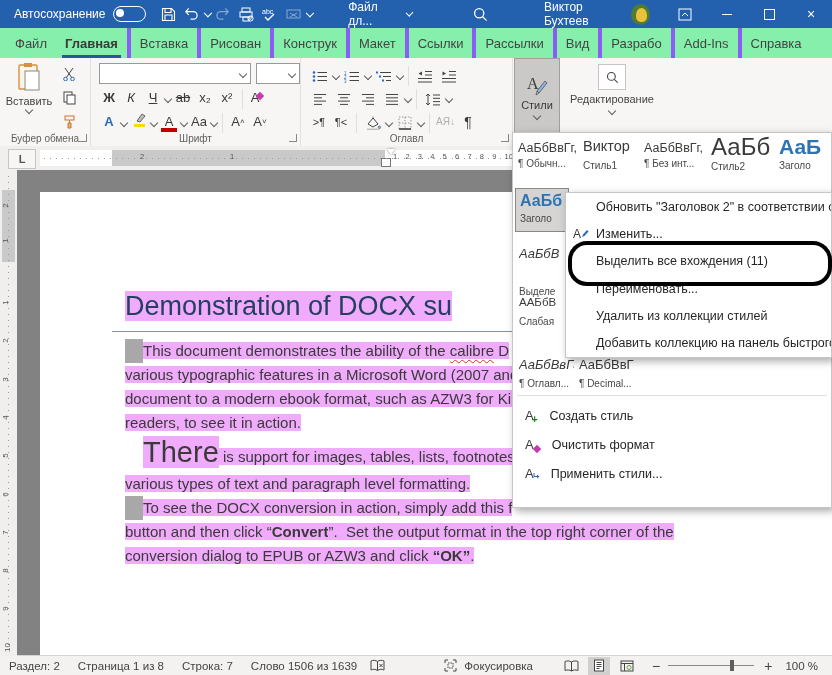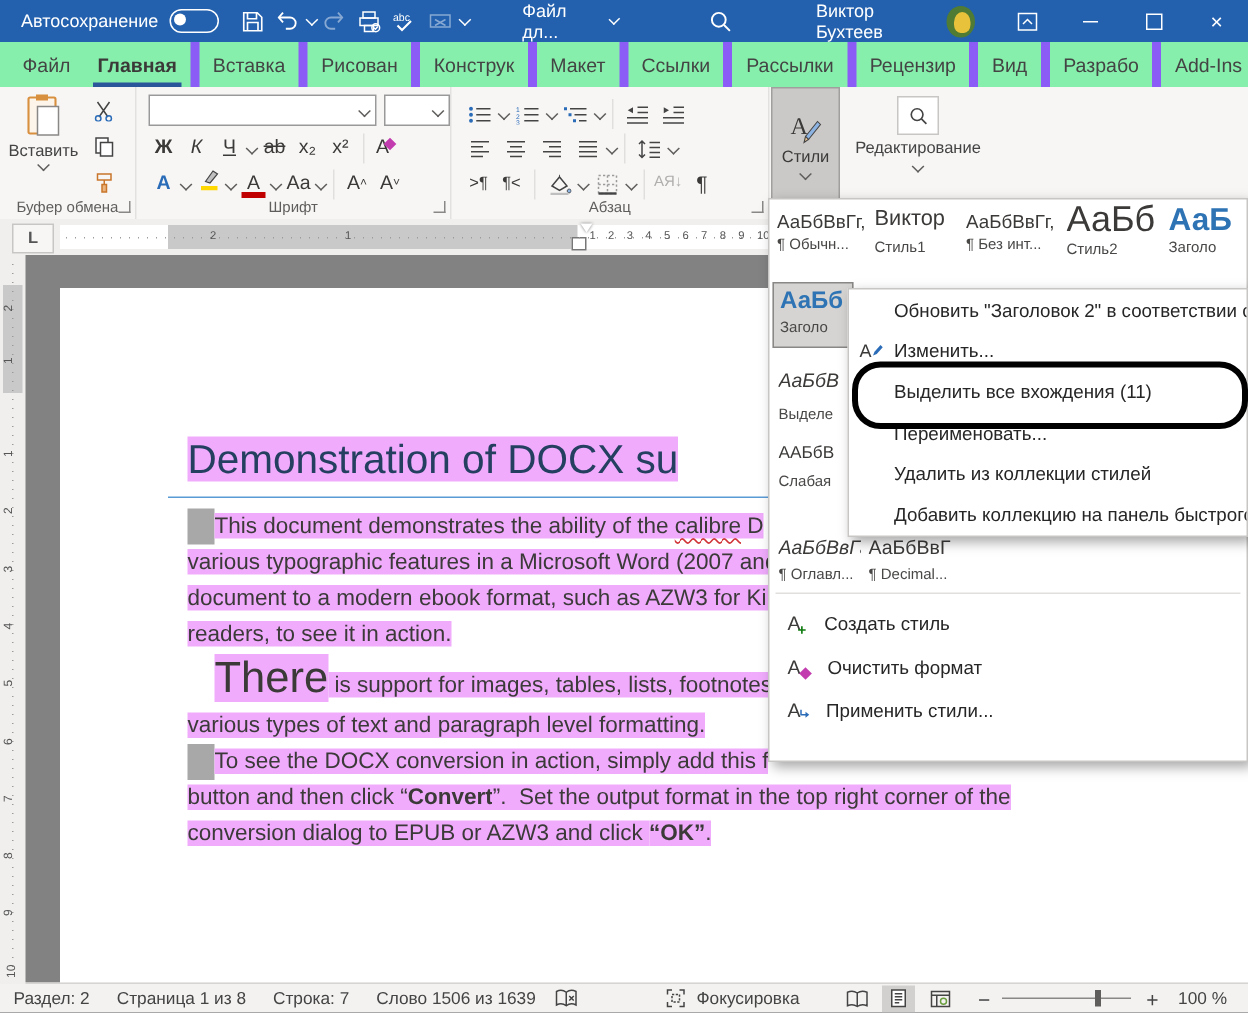--- a/index.html
+++ b/index.html
@@ -24,21 +24,21 @@
   .avatar{width:21px;height:21px;border-radius:50%;background:#4f7b34;margin-left:9px;position:relative;overflow:hidden;}
   .avatar::after{content:"";position:absolute;left:5px;top:4px;width:11px;height:14px;border-radius:50% 50% 40% 40%;background:#e8c23a;}
   .winbtns{display:flex;margin-left:14px;}
   .winbtn{width:42px;height:28px;display:flex;align-items:center;justify-content:center;font-size:14px;}
   .maxbox{width:9px;height:9px;border:1px solid #fff;}
   .minbar{width:10px;height:1px;background:#fff;}
   
   .tabsrow{position:absolute;left:0;top:28px;width:832px;height:30px;background:#86efac;display:flex;align-items:stretch;
            font-size:13px;color:#444;}
   .rtab{display:flex;align-items:center;padding:0 9px;position:relative;white-space:nowrap;}
-  .rtab.sep{border-left:6px solid #8b5cf6;}
+  .rtab.sep{border-left:4px solid #8b5cf6;}
   .rtab.active{font-weight:bold;color:#3b3a39;}
   .rtab.active::after{content:"";position:absolute;left:6px;right:6px;bottom:0;height:3px;background:#2b579a;}
   
   .ribbon{position:absolute;left:0;top:58px;width:832px;height:88px;background:#f7f6f5;border-bottom:1px solid #d2d0ce;}
   .grp{position:absolute;top:0;height:88px;border-right:1px solid #e3e1df;}
   .grp-label{position:absolute;bottom:2px;left:0;right:0;text-align:center;font-size:10px;color:#605e5c;}
   .dlg{position:absolute;right:3px;bottom:4px;width:7px;height:7px;border-right:1px solid #8a8886;border-bottom:1px solid #8a8886;}
   .bigbtn{display:flex;flex-direction:column;align-items:center;justify-content:flex-start;}
   .paste{position:absolute;left:4px;top:4px;width:50px;height:72px;}
   .paste .lbl{font-size:11px;color:#444;margin-top:3px;}
@@ -200,21 +200,20 @@
 
   <div class="tabsrow">
     <span class="rtab" style="margin-left:6px">Файл</span>
     <span class="rtab active">Главная</span>
     <span class="rtab sep">Вставка</span>
     <span class="rtab sep">Рисован</span>
     <span class="rtab sep">Конструк</span>
     <span class="rtab sep">Макет</span>
     <span class="rtab sep">Ссылки</span>
     <span class="rtab sep">Рассылки</span>
-    <span class="rtab sep">Рецензир</span>
     <span class="rtab sep">Вид</span>
     <span class="rtab sep">Разрабо</span>
     <span class="rtab sep">Add-Ins</span>
     <span class="rtab sep">Справка</span>
 
   </div>
 
   <div class="ribbon">
 
     <div class="grp" style="left:0;width:90px">
@@ -397,21 +396,21 @@
               <rect x="1" y="1" width="12" height="12" fill="none" stroke="#9b9b9b" stroke-dasharray="1.5 1.5"></rect>
               <path d="M7 1 V13 M1 7 H13" stroke="#9b9b9b" stroke-dasharray="1.5 1.5"></path>
               <path d="M1 13 H13" stroke="#444" stroke-width="1.6"></path>
             </svg>
         </span>
           <span class="cv"></span>
         <span class="vdiv"></span>
         <span class="fbtn" style="color:#b0aeac;font-size:10px"><span>АЯ</span>↓</span>
         <span class="fbtn" style="font-size:14px">¶</span>
       </div>
-      <div class="grp-label">Абзац</div>
+      <div class="grp-label">Оглавл</div>
       <span class="dlg"></span>
     </div>
 
     <div class="stylesbtn">
       <svg width="24" height="24" viewBox="0 0 24 24">
           <text x="2" y="16" font-size="16" fill="#3b3a39" font-family="Liberation Serif">A</text>
           <path d="M12 18 L20 8 L22 10 L14 20 Z" fill="#8db3e2" stroke="#444" stroke-width=".7"></path>
           <path d="M12 18 L11 22 L14 20 Z" fill="#e3c08d" stroke="#444" stroke-width=".7"></path>
         </svg>
       <span>Стили</span>
@@ -485,21 +484,21 @@
       <div class="gprev blue" style="font-size:21px">АаБ</div>
       <div class="glabel" style="margin-top:1px">Заголо</div>
     </div>
 
     <div class="gcard gsel" style="left:2px;top:55px;width:54px;height:44px">
       <div class="gprev blue" style="font-size:16px">АаБб</div>
       <div class="glabel">Заголо</div>
     </div>
     <div class="gcard" style="left:6px;top:113px;width:52px">
       <div class="gprev" style="font-size:13px;font-style:italic">АаБбВ</div>
-      <div class="glabel" style="margin-top:10px">Выделе</div>
+      <div class="glabel" style="margin-top:25px">Выделе</div>
     </div>
     <div class="gcard" style="left:6px;top:163px;width:52px">
       <div class="gprev" style="font-size:11.5px">ААБбВ</div>
       <div class="glabel" style="margin-top:8px">Слабая</div>
     </div>
     <div class="gcard" style="left:6px;top:224px;width:55px">
       <div class="gprev" style="font-size:13px;font-style:italic">АаБбВвГг</div>
       <div class="glabel" style="margin-top:6px">¶ Оглавл...</div>
     </div>
     <div class="gcard" style="left:66px;top:224px;width:60px">

